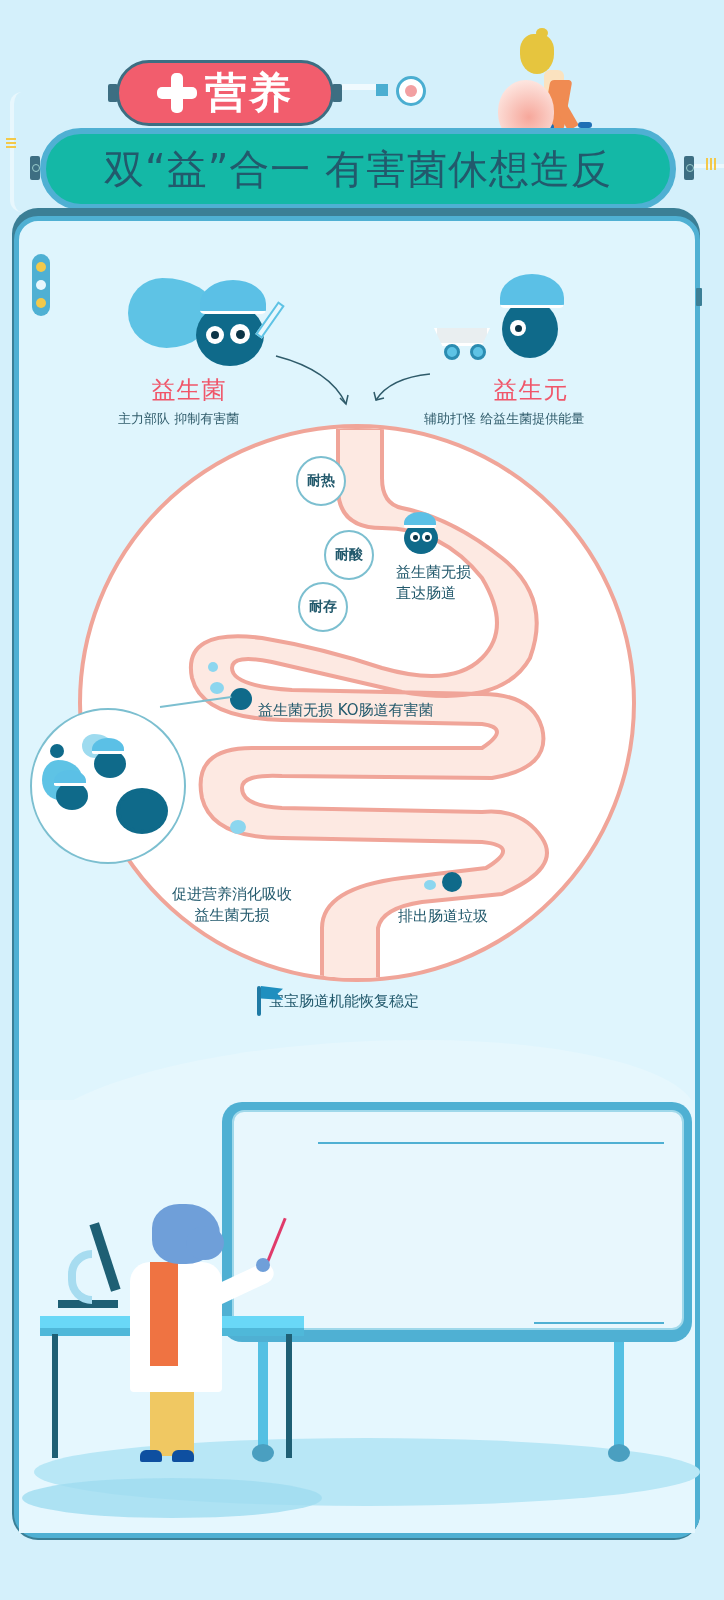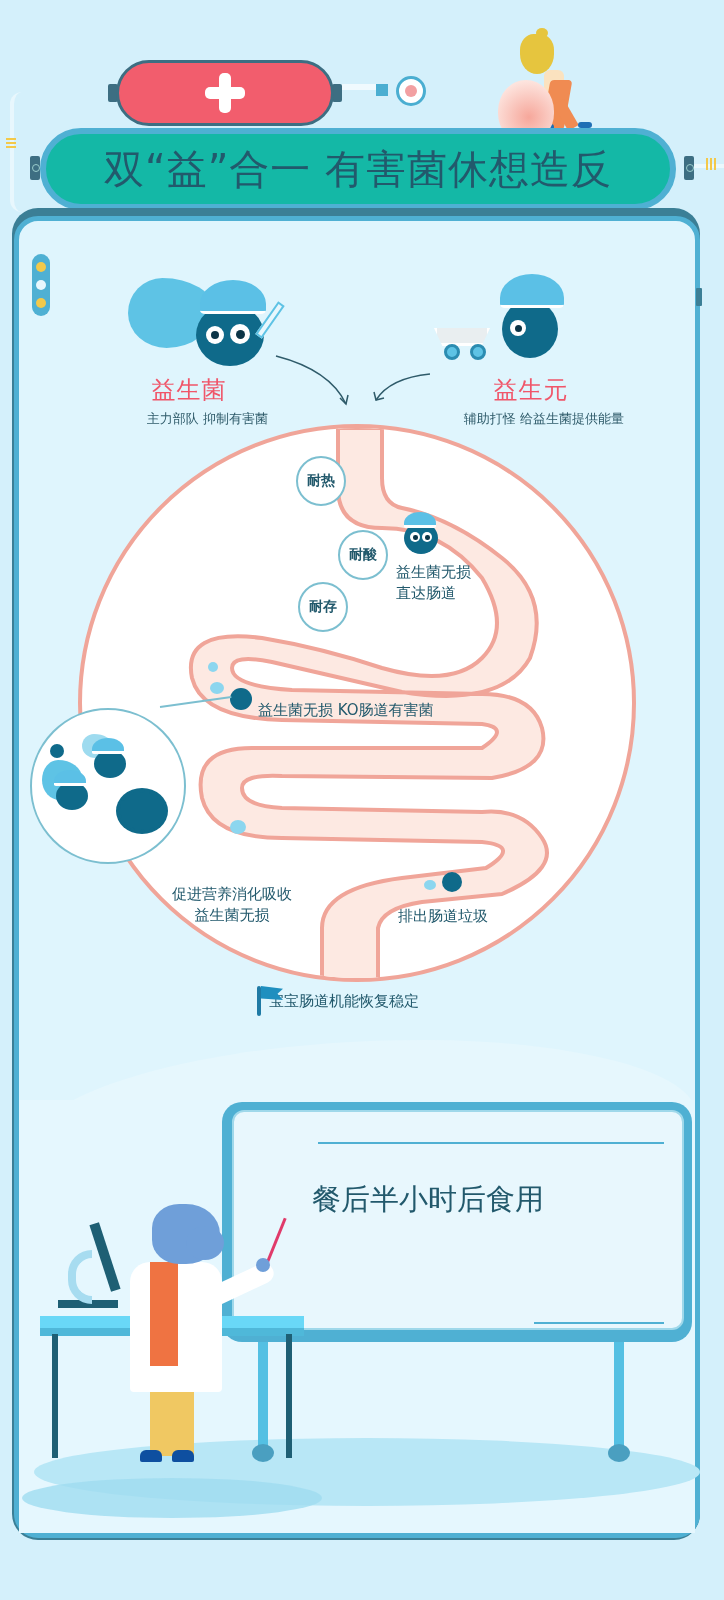--- a/index.html
+++ b/index.html
@@ -81,21 +81,21 @@
   .right-notch { left: 696px; top: 288px; width: 6px; height: 18px; background: #3b7f96; border-radius: 1px; }
 
   
   .blob { background: #5ec3e5; border-radius: 40% 60% 55% 45% / 50% 45% 55% 50%; }
   .germ-body { background: #0f6a8a; border-radius: 50%; }
   .helmet { background: #5bc0e6; border-radius: 50% 50% 8% 8% / 70% 70% 10% 10%; border-bottom: 3px solid #fff; }
   .eye { position: absolute; background: #fff; border-radius: 50%; }
   .eye::after { content: ""; position: absolute; width: 45%; height: 45%; background: #0c3547; border-radius: 50%; left: 30%; top: 30%; }
 
   .label-red { font-size: 24px; color: #f0566a; text-align: center; letter-spacing: 1px; }
-  .label-sub { font-size: 13px; color: #2f5b6a; text-align: right; white-space: nowrap; }
+  .label-sub { font-size: 13px; color: #2f5b6a; text-align: left; white-space: nowrap; }
 
   
   .big-circle {
     left: 78px; top: 424px; width: 558px; height: 558px; border-radius: 50%;
     background: #fff; border: 4px solid #f0a599; overflow: hidden;
   }
   .gut-svg { position: absolute; left: 0; top: 0; }
 
   .tag-circle {
     width: 50px; height: 50px; border-radius: 50%; background: #fff;
@@ -155,20 +155,21 @@
 <body>
 
 <div class="abs pipe-left"></div>
 <div class="abs yellow-ticks"></div>
 
 <div class="abs badge-wrap">
   <div class="badge-cap" style="left:0;"></div>
   <div class="badge-cap" style="right:0;"></div>
   <div class="badge">
     <span class="plus"></span>
+    <span class="badge-text">营养</span>
   </div>
 </div>
 <div class="abs connector"></div>
 <div class="abs sq"></div>
 <div class="abs dial"></div>
 
 <div class="abs hippo-ear"></div>
 <div class="abs hippo-yellow-head"></div>
 <div class="abs hippo-body"></div>
 <div class="abs hippo-overall"></div>
@@ -221,21 +222,21 @@
   <path d="M114 52 L116 60 L124 58" stroke="#2f5b6a" stroke-width="1.5" fill="none"></path>
 </svg>
 
 <div class="abs big-circle">
   <svg class="gut-svg" width="558" height="558" viewBox="0 0 558 558">
     <path d="M256 0 L256 60 Q256 100 300 100 Q360 100 400 150 Q430 200 400 230 Q370 260 300 240 Q240 220 180 210 Q100 200 110 250 Q120 290 200 292 L400 296 Q430 300 400 320 L170 320 Q110 320 120 370 Q130 410 200 410 L400 414 Q440 418 404 440 L320 450 Q240 460 240 500 L240 558 L296 558 L296 500 Q300 480 340 474 L420 466 Q480 440 460 410 Q440 380 400 384 L200 380 Q160 378 160 360 Q160 346 200 348 L410 350 Q470 340 460 300 Q450 266 400 266 L210 262 Q150 258 150 240 Q150 226 190 234 Q260 250 320 264 Q420 280 448 230 Q470 170 420 130 Q370 90 320 80 Q300 76 300 50 L300 0 Z" fill="#fde9e2" stroke="#f0a599" stroke-width="4" stroke-linejoin="round"></path>
   </svg>
 </div>
 
 <div class="abs tag-circle" style="left:296px;top:456px;">耐热</div>
-<div class="abs tag-circle" style="left:338px;top:530px;">耐酸</div>
+<div class="abs tag-circle" style="left:324px;top:530px;">耐酸</div>
 <div class="abs tag-circle" style="left:298px;top:582px;font-family:Liberation Mono, monospace;">耐存</div>
 
 <div class="abs germ-body" style="left:404px;top:522px;width:34px;height:32px;">
   <span class="eye" style="left:6px;top:10px;width:10px;height:10px;"></span>
   <span class="eye" style="left:18px;top:10px;width:10px;height:10px;"></span>
 </div>
 <div class="abs helmet" style="left:404px;top:512px;width:32px;height:16px;"></div>
 <div class="abs gut-text" style="left:396px;top:562px;">
   <div>益生菌无损</div>
   <div>直达肠道</div>
@@ -282,21 +283,20 @@
 <div class="abs board-leg" style="left:258px;top:1340px;"></div>
 <div class="abs board-leg" style="left:614px;top:1340px;"></div>
 <div class="abs board-foot" style="left:252px;top:1444px;"></div>
 <div class="abs board-foot" style="left:608px;top:1444px;"></div>
 <div class="abs board-frame"></div>
 <div class="abs board">
   <div class="abs" style="left:84px;top:30px;width:346px;height:2px;background:#4fb0d3;"></div>
   <div class="abs" style="left:300px;top:210px;width:130px;height:2px;background:#4fb0d3;"></div>
 </div>
 <div class="abs board-text">
-  <div>餐后半小时后食用</div>
 </div>
 
 <div class="abs scope-base"></div>
 <div class="abs scope-arm"></div>
 <div class="abs scope-tube"></div>
 <div class="abs table-top"></div>
 <div class="abs table-top2"></div>
 <div class="abs table-leg" style="left:52px;top:1334px;"></div>
 <div class="abs table-leg" style="left:286px;top:1334px;"></div>
 

